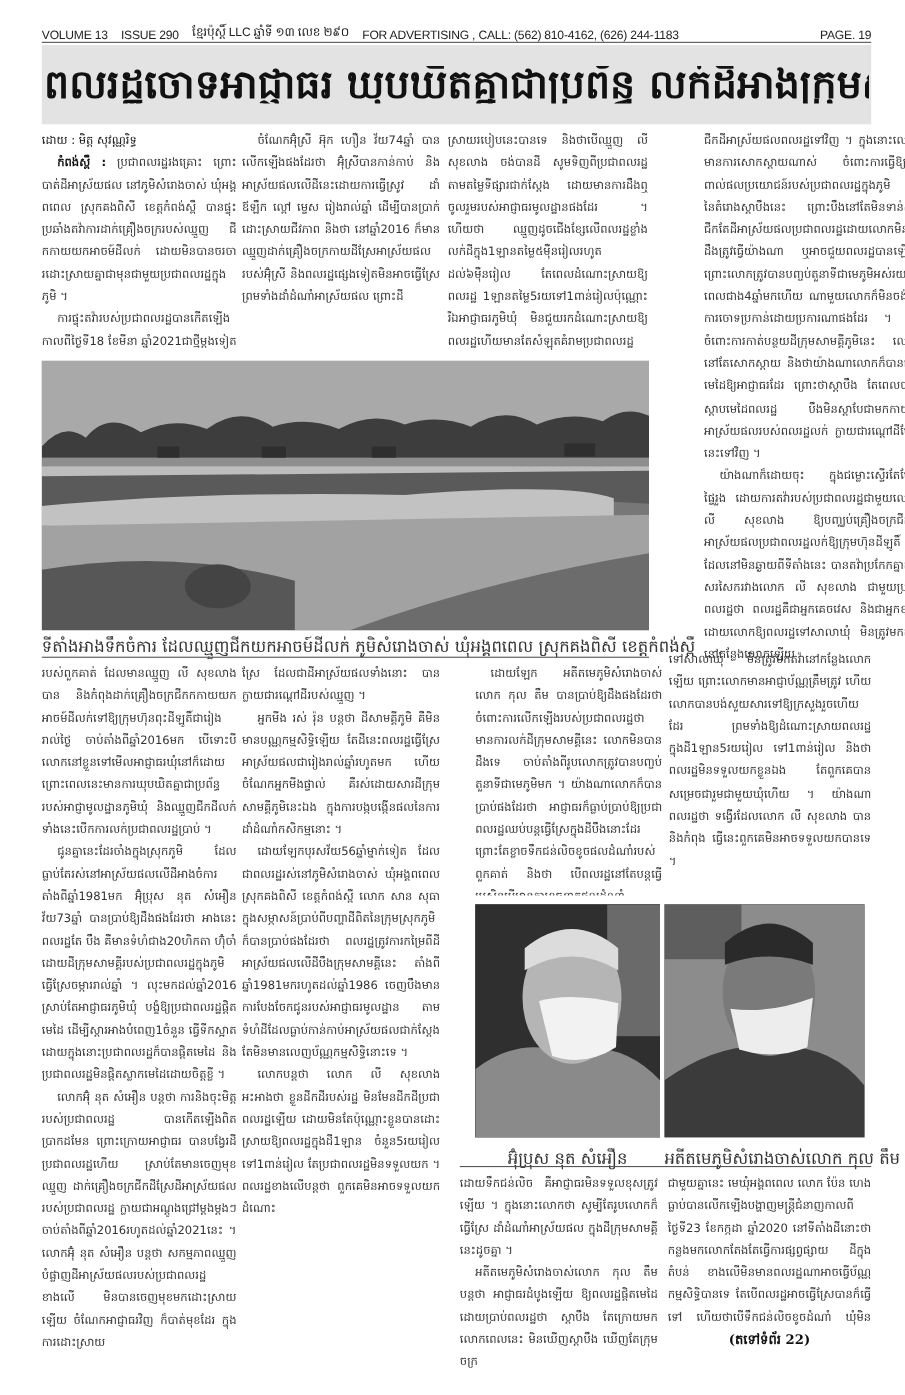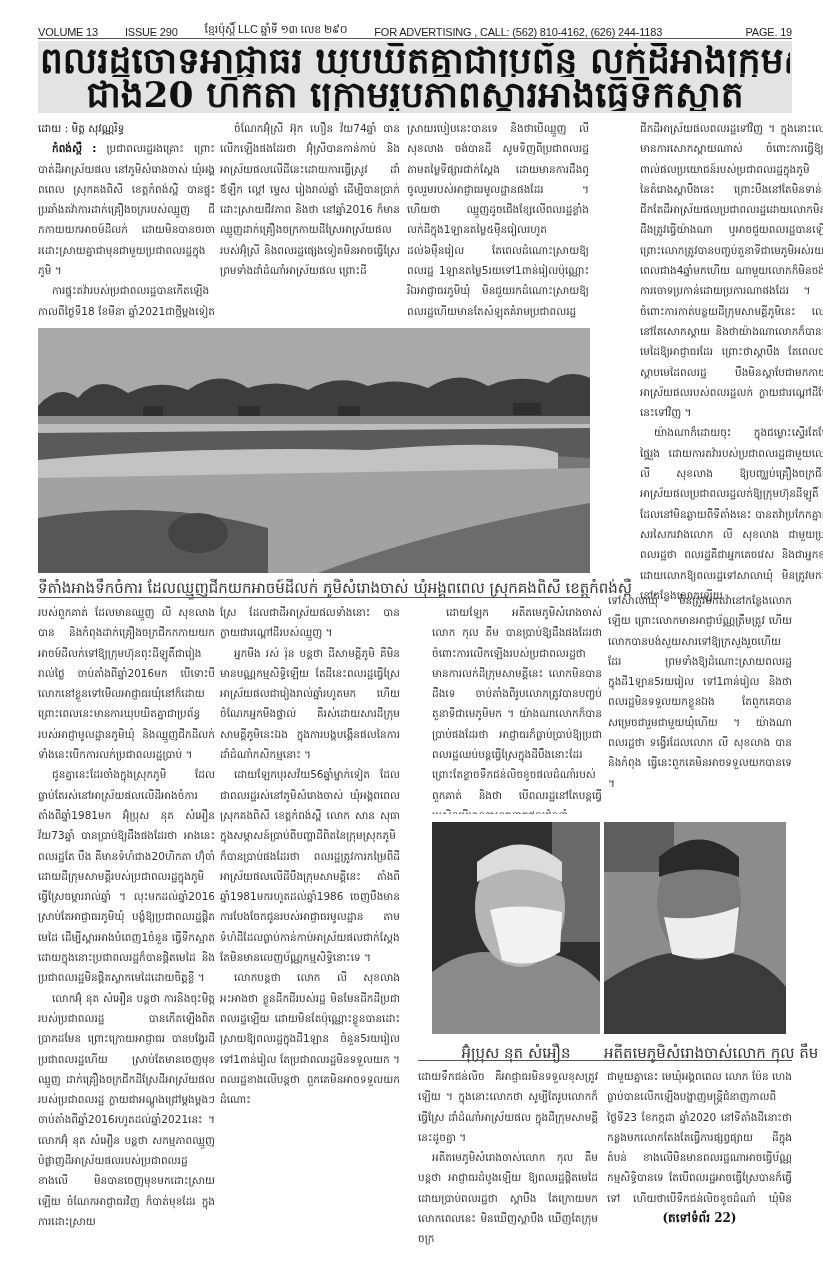--- a/index.html
+++ b/index.html
@@ -2,21 +2,21 @@
 <html><head>
 <meta charset="utf-8">
 <style>
   html, body { margin:0; padding:0; background:#ffffff; }
   body { width:823px; height:1268px; position:relative; overflow:hidden;
          font-family:"DejaVu Sans", sans-serif; color:#222; }
   .masthead { position:absolute; left:38px; top:20px; width:754px; height:18px;
               border-bottom:1px solid #555; display:flex; align-items:flex-end;
               font-family:"Liberation Sans", sans-serif; font-size:11px; color:#222;
               letter-spacing:-0.2px; white-space:nowrap; }
-  .masthead span { margin-right:27px; }
+  .masthead span { margin-right:12px; }
   .masthead .page { margin-left:auto; margin-right:0; }
   .headline { position:absolute; left:38px; top:41px; width:754px; height:72px;
               background:#e3e3e3; display:flex; flex-direction:column; justify-content:center;
               align-items:center; }
   .headline .l { font-family:"DejaVu Serif", serif; font-weight:bold; font-size:36px;
                  line-height:34px; color:#111; white-space:nowrap; overflow:hidden; max-width:750px; }
   .col { position:absolute; font-size:10.5px; line-height:20.3px; color:#333;
          text-align:justify; overflow:hidden; }
   .col p { margin:0; text-indent:14px; }
   .col p.noind { text-indent:0; }
@@ -34,21 +34,20 @@
 <div class="masthead">
   <span>VOLUME 13</span>
   <span>ISSUE 290</span>
   <span>ខ្មែរប៉ុស្តិ៍ LLC ឆ្នាំទី ១៣ លេខ ២៩០</span>
   <span>FOR ADVERTISING , CALL: (562) 810-4162, (626) 244-1183</span>
   <span class="page">PAGE. 19</span>
 </div>
 
 <div class="headline">
   <div class="l">ពលរដ្ឋចោទអាជ្ញាធរ ឃុបឃិតគ្នាជាប្រព័ន្ធ លក់ដីអាងក្រុមសាមគ្គី</div>
-  <div class="l">ជាង20 ហិកតា ក្រោមរូបភាពស្ដារអាងធ្វើទឹកស្អាត</div>
 </div>
 
 <div class="col" style="left:38px; top:118px; width:177px; height:205px;">
   <p class="noind"><span class="byline">ដោយ : មិត្ត សុវណ្ណរិទ្ធ</span></p>
   <p><span class="dateline">កំពង់ស្ពឺ :</span> <span>ប្រជាពលរដ្ឋរងគ្រោះ ព្រោះបាត់ដីអាស្រ័យផល នៅភូមិសំរោងចាស់ ឃុំអង្គពពេល ស្រុកគងពិសី ខេត្តកំពង់ស្ពឺ បានផ្ទុះប្រឆាំងតវ៉ាការដាក់គ្រឿងចក្ររបស់ឈ្មួញ ជីកកាយយកអាចម៍ដីលក់ ដោយមិនបានចរចារដោះស្រាយគ្នាជាមុនជាមួយប្រជាពលរដ្ឋក្នុងភូមិ ។</span></p>
   <p>ការផ្ទុះតវ៉ារបស់ប្រជាពលរដ្ឋបានកើតឡើងកាលពីថ្ងៃទី18 ខែមីនា ឆ្នាំ2021ជាថ្មីម្ដងទៀត នៅទីតាំងអាងទឹកអាស្រ័យផលក្រុមសាមគ្គី</p>
 </div>
 
 <div class="col" style="left:220px; top:118px; width:180px; height:205px;">
   <p>ចំណែកអ៊ុំស្រី អ៊ុក ហឿន វ័យ74ឆ្នាំ បានលើកឡើងផងដែរថា អ៊ុំស្រីបានកាន់កាប់ និងអាស្រ័យផលលើដីនេះដោយការធ្វើស្រូវ ដាំឪឡឹក ល្ពៅ ម្ទេស រៀងរាល់ឆ្នាំ ដើម្បីបានប្រាក់ដោះស្រាយជីវភាព និងថា នៅឆ្នាំ2016 ក៏មានឈ្មួញដាក់គ្រឿងចក្រកាយដីស្រែអាស្រ័យផលរបស់អ៊ុំស្រី និងពលរដ្ឋផ្សេងទៀតមិនអាចធ្វើស្រែ ព្រមទាំងដាំដំណាំអាស្រ័យផល ព្រោះដី</p>

